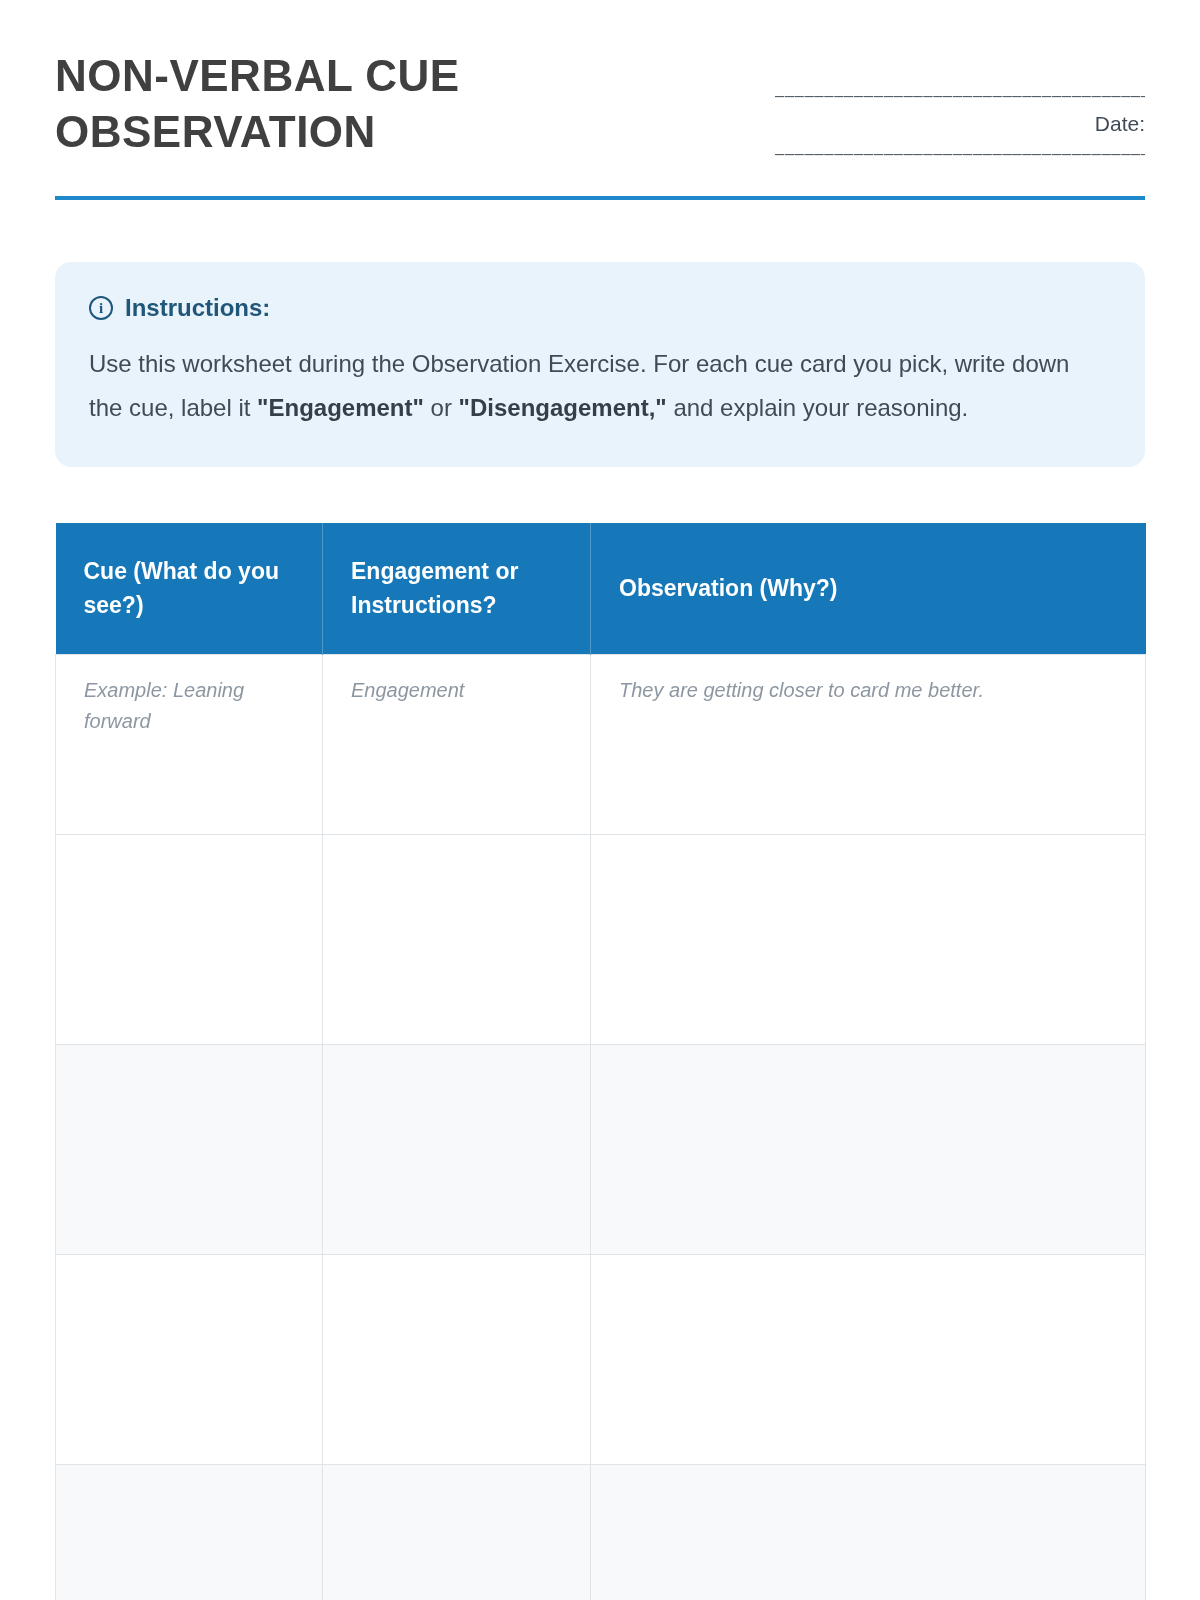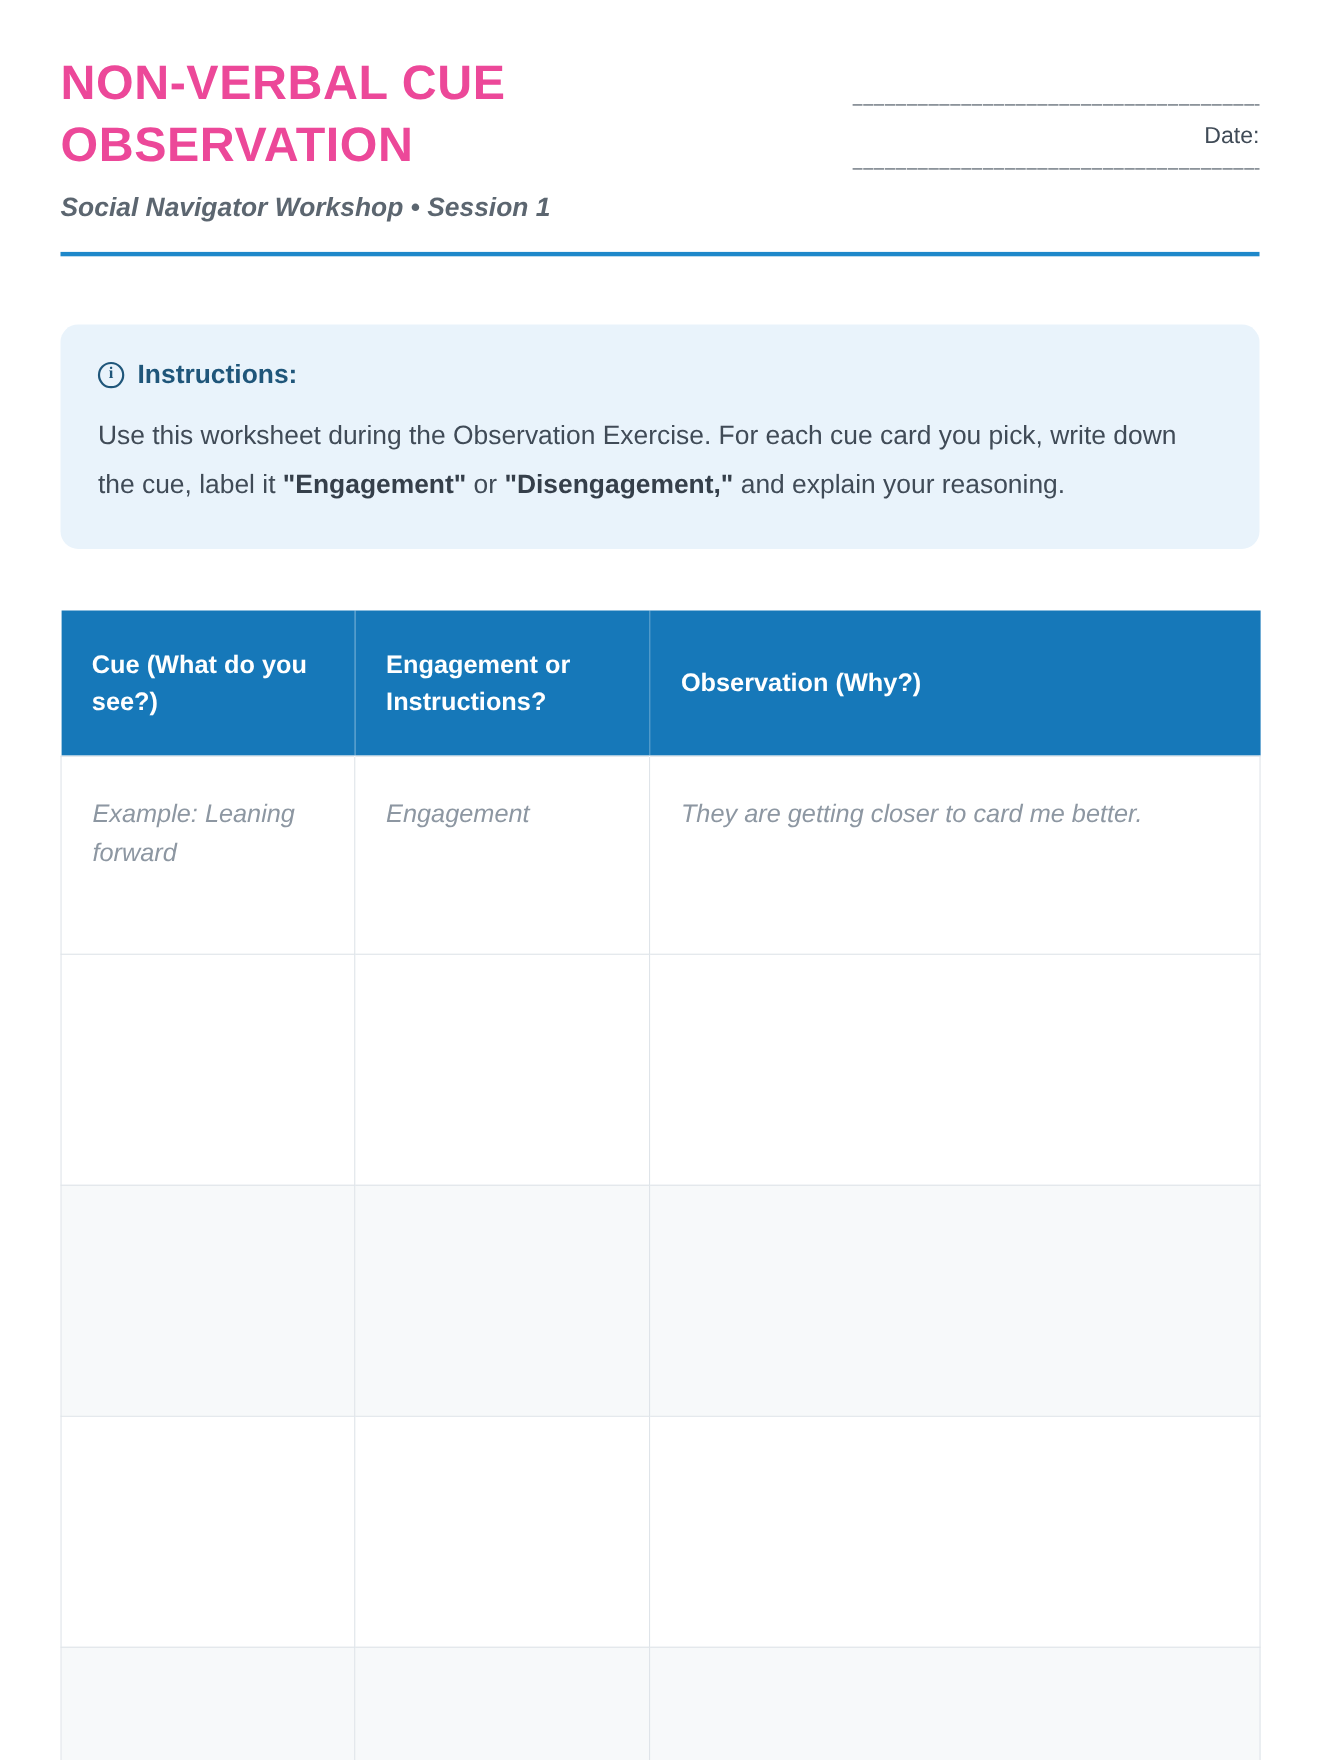--- a/index.html
+++ b/index.html
@@ -23,21 +23,21 @@
     display: flex;
     justify-content: space-between;
     align-items: flex-start;
   }
   .header-left { max-width: 640px; }
   h1.title {
     font-size: 44px;
     line-height: 1.28;
     font-weight: 800;
     letter-spacing: 0.5px;
-    color: #ec4899;
+    color: #404040;
     max-width: 520px;
   }
   .subtitle {
     margin-top: 14px;
     font-size: 24px;
     font-style: italic;
     font-weight: 600;
     color: #5c6670;
   }
   .header-right {
@@ -130,43 +130,42 @@
     vertical-align: middle;
     padding: 30px 28px;
     height: 132px;
     line-height: 1.45;
   }
   .obs-table thead th + th { border-left: 1px solid rgba(255,255,255,0.25); }
 
   .obs-table td {
     border: 1px solid #dfe4e9;
     vertical-align: top;
-    padding: 34px 28px;
-    font-size: 23px;
+    padding: 20px 28px;
+    font-size: 20px;
     line-height: 1.55;
     background: #ffffff;
   }
   .obs-table td.first-col { border-left: 1px solid #dfe4e9; }
   .obs-table tr.example-row td {
     font-style: italic;
     color: #8d97a2;
     height: 180px;
   }
   .obs-table tr.empty-row td { height: 210px; }
   .obs-table tr.empty-row:nth-of-type(odd) td { background: #f7f9fa; }
 </style>
 </head>
 <body>
 
 <div class="page">
 
   <header class="page-header">
     <div class="header-left">
       <h1 class="title">NON-VERBAL CUE OBSERVATION</h1>
-      <p class="subtitle">Social Navigator Workshop • Session 1</p>
     </div>
     <div class="header-right">
       <div class="field">
         <span class="field-line">________________________________________</span>
       </div>
       <div class="field">
         <span class="field-label">Date:</span>
         <span class="field-line">________________________________________</span>
       </div>
     </div>

